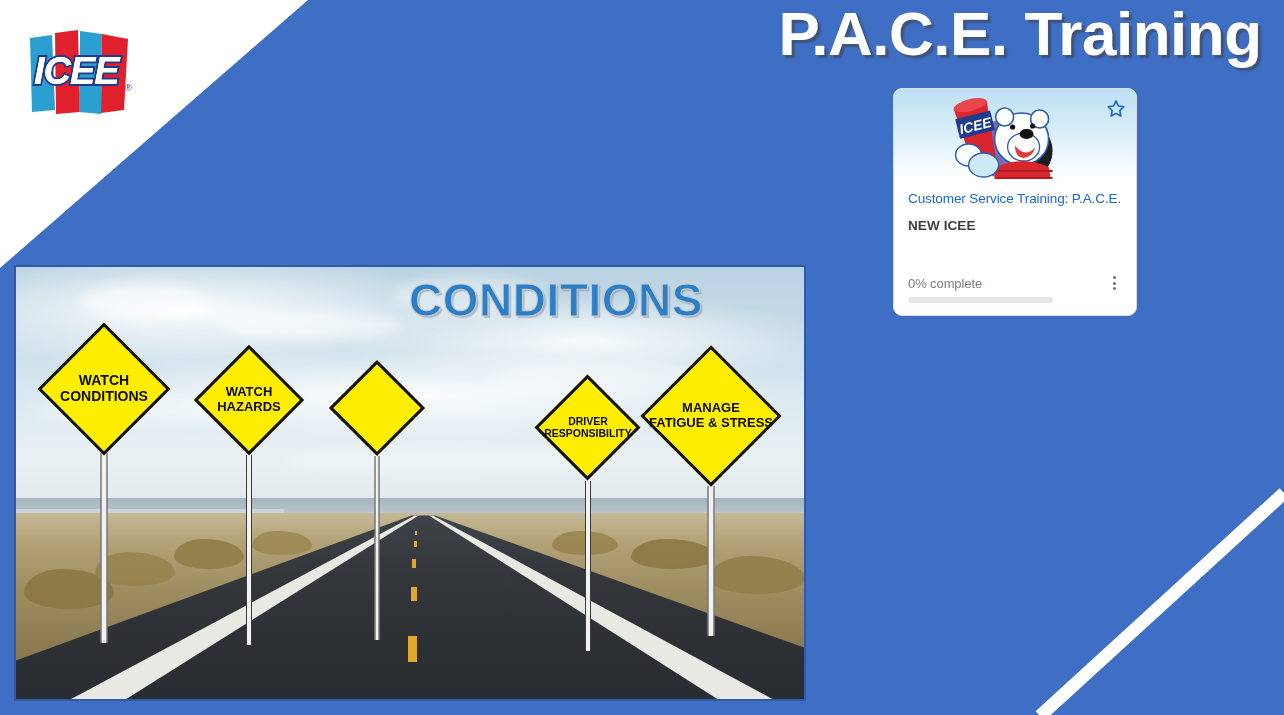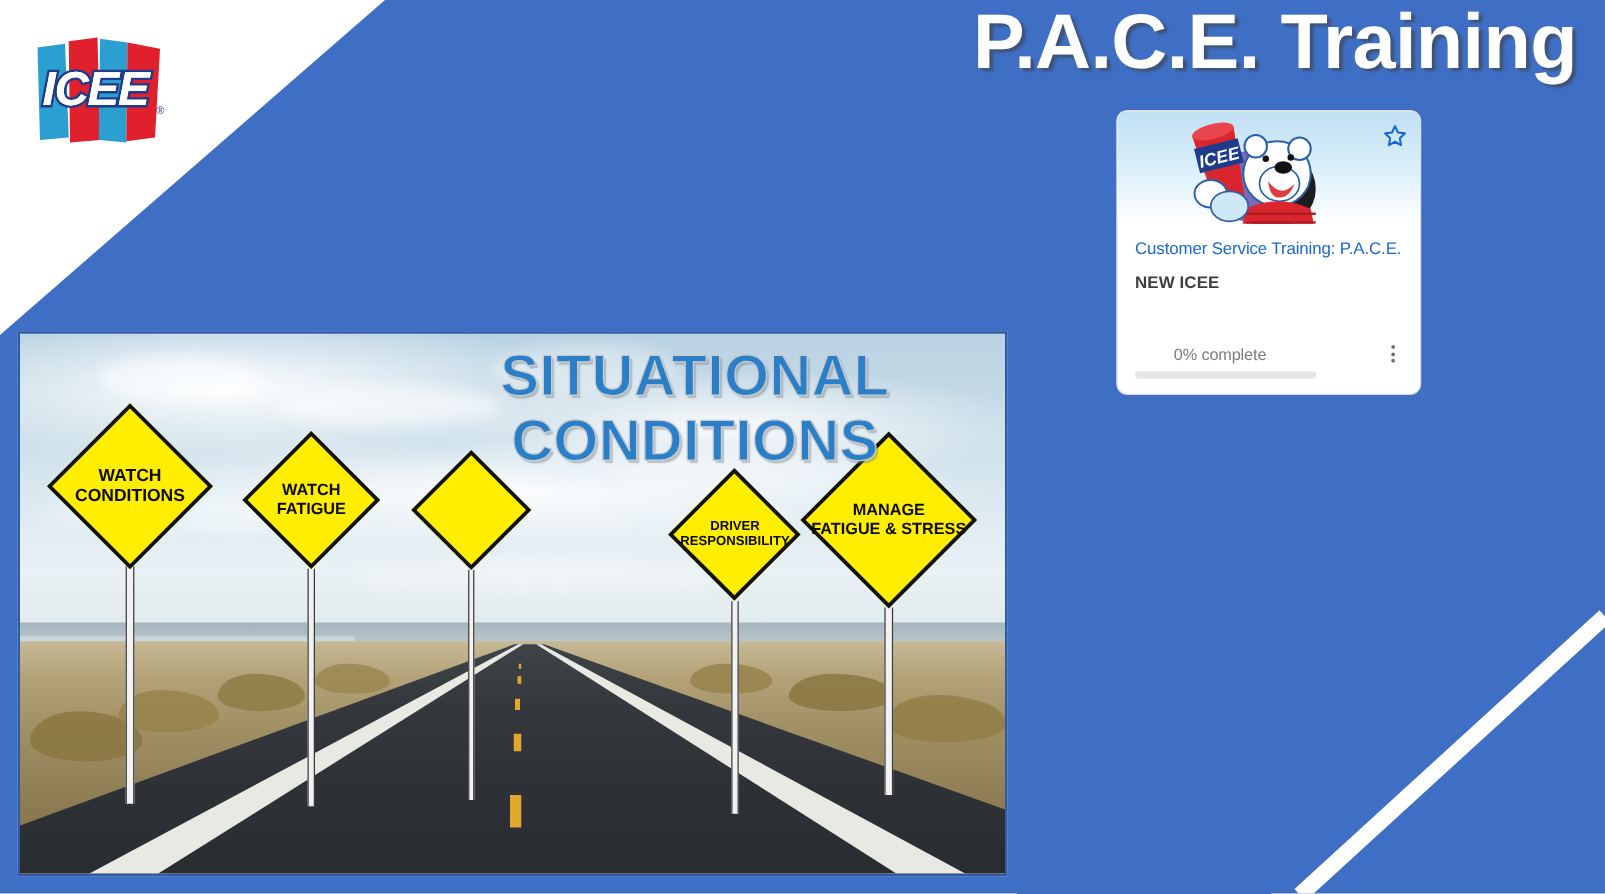--- a/index.html
+++ b/index.html
@@ -115,21 +115,20 @@
   }
   .progress-row {
     display: flex;
     align-items: center;
     justify-content: space-between;
   }
   .progress-label {
     font-size: 13px;
     color: #7a7d80;
     letter-spacing: -0.1px;
-    margin-left: 31px;
   }
   .kebab {
     width: 16px; height: 18px;
     display: flex; flex-direction: column;
     align-items: center; justify-content: space-between;
     padding: 2px 0;
     margin-right: 4px;
   }
   .kebab i {
     display: block; width: 3px; height: 3px;
@@ -378,39 +377,38 @@
       <div class="line-edge-l"></div>
       <div class="line-edge-r"></div>
 
       <div class="center-dash" style="left:50.6%; top:61.0%; width:2px;  height:4px;"></div>
       <div class="center-dash" style="left:50.5%; top:63.5%; width:3px;  height:6px;"></div>
       <div class="center-dash" style="left:50.3%; top:67.5%; width:4px;  height:9px;"></div>
       <div class="center-dash" style="left:50.1%; top:74.0%; width:6px;  height:14px;"></div>
       <div class="center-dash" style="left:49.7%; top:85.5%; width:9px;  height:26px;"></div>
 
       <div class="sa-title">
-        <div>SITUATIONAL</div>
         <div>CONDITIONS</div>
       </div>
 
       <div class="sign" style="left:22px; top:56px; width:132px; height:320px;">
         <div class="post" style="top:130px; width:7px; height:190px;"></div>
         <div class="diamond" style="left:19px; top:19px; width:94px; height:94px;"></div>
         <div class="label" style="width:132px; height:132px; font-size:14px;">
           <span>WATCH</span>
           <span>CONDITIONS</span>
         </div>
       </div>
 
       <div class="sign" style="left:178px; top:78px; width:110px; height:300px;">
         <div class="post" style="top:110px; width:6px; height:190px;"></div>
         <div class="diamond" style="left:16px; top:16px; width:78px; height:78px;"></div>
         <div class="label" style="width:110px; height:110px; font-size:13px;">
           <span>WATCH</span>
-          <span>FATIGUE</span>
+          <span>HAZARDS</span>
         </div>
       </div>
 
       <div class="sign" style="left:313px; top:93px; width:96px; height:280px;">
         <div class="post" style="top:96px; width:5px; height:184px;"></div>
         <div class="diamond" style="left:14px; top:14px; width:68px; height:68px;"></div>
       </div>
 
       <div class="sign" style="left:519px; top:108px; width:106px; height:270px;">
         <div class="post" style="top:106px; width:6px; height:170px;"></div>

